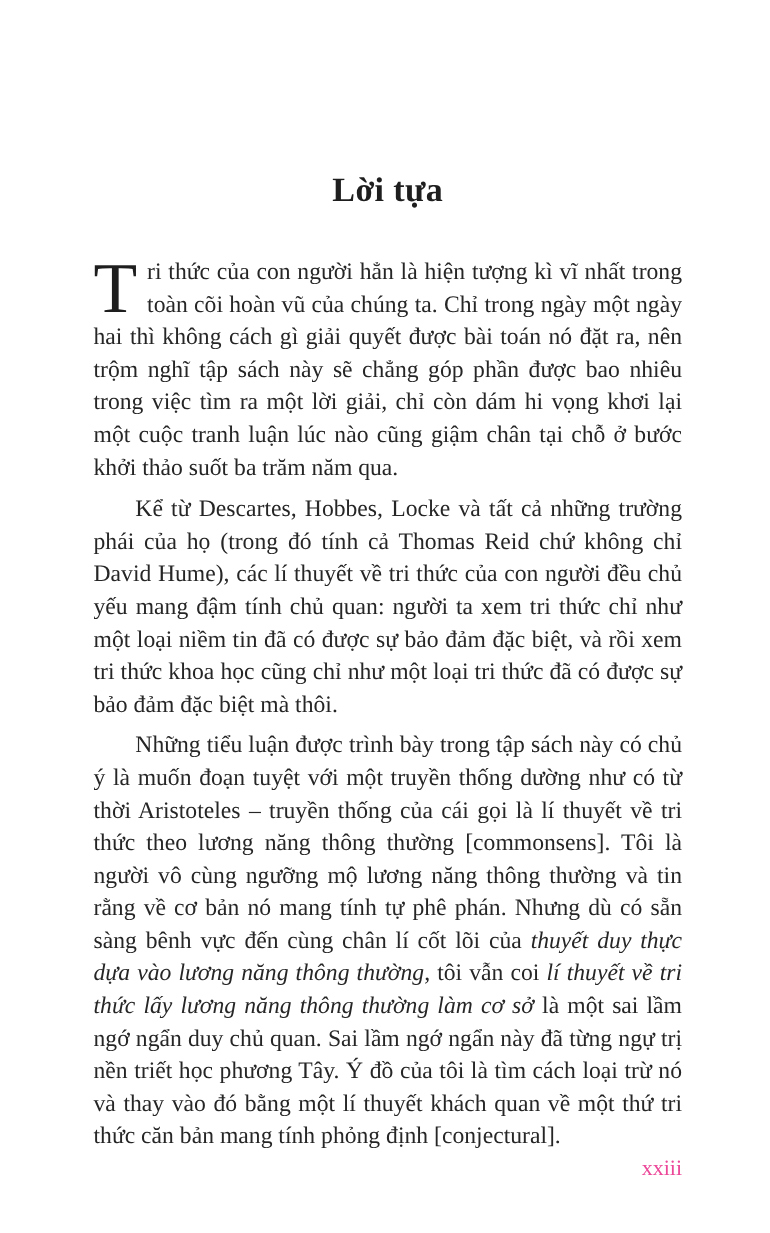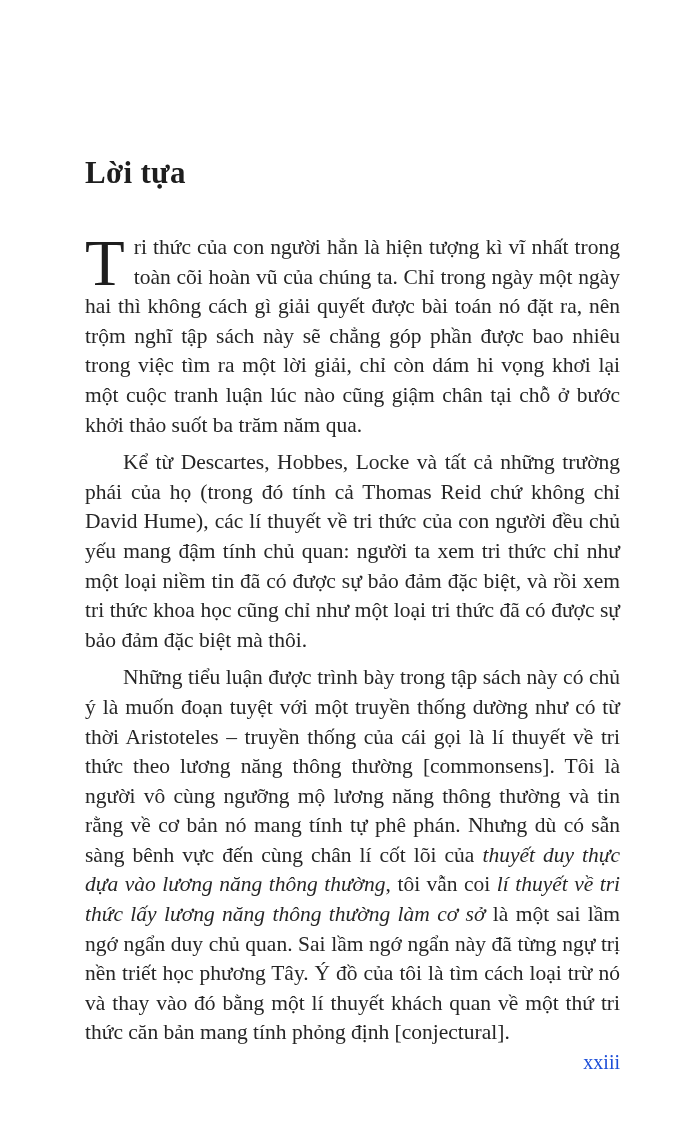--- a/index.html
+++ b/index.html
@@ -17,21 +17,21 @@
     overflow: hidden;
   }
   .content {
     position: absolute;
     left: 85px;
     right: 80px;
     top: 0;
   }
   .title {
     margin: 154px 0 0 0;
-    text-align: left;
+    text-align: center;
     font-size: 31px;
     line-height: 37px;
     font-weight: bold;
     letter-spacing: 0.3px;
     color: #1e1e1e;
   }
   .body-text {
     margin-top: 42px;
     font-size: 21.5px;
     line-height: 29.6px;
@@ -55,21 +55,21 @@
   }
   .body-text em {
     font-style: italic;
   }
   .folio {
     position: absolute;
     right: 80px;
     top: 1050px;
     font-size: 20px;
     line-height: 24px;
-    color: #1d4ed8;
+    color: #ec4899;
   }
 </style>
 </head>
 <body>
 
 <div class="page">
   <div class="content">
     <h1 class="title">Lời tựa</h1>
     <div class="body-text">
       <p class="para-dropcap"><span>Tri thức của con người hẳn là hiện tượng kì vĩ nhất trong toàn cõi hoàn vũ của chúng ta. Chỉ trong ngày một ngày hai thì không cách gì giải quyết được bài toán nó đặt ra, nên trộm nghĩ tập sách này sẽ chẳng góp phần được bao nhiêu trong việc tìm ra một lời giải, chỉ còn dám hi vọng khơi lại một cuộc tranh luận lúc nào cũng giậm chân tại chỗ ở bước khởi thảo suốt ba trăm năm qua.</span></p>

